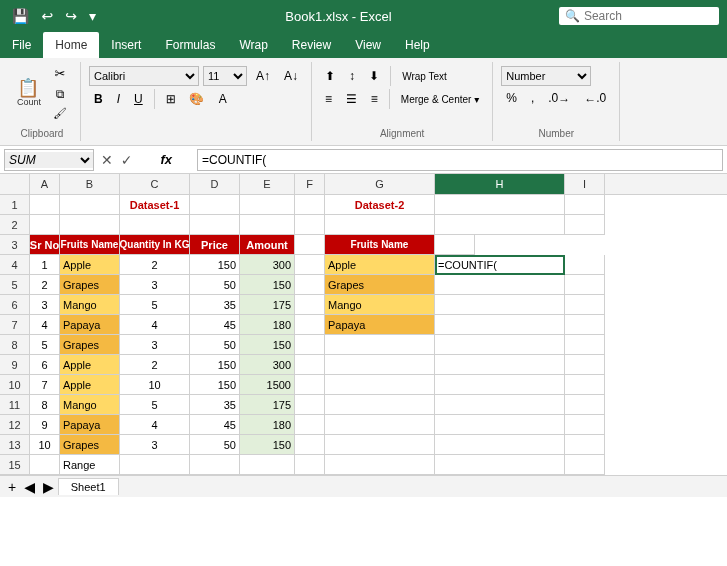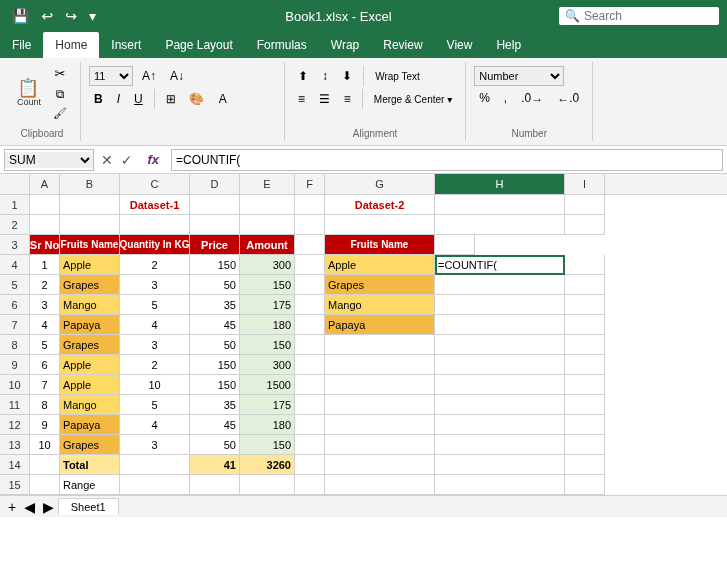--- a/index.html
+++ b/index.html
@@ -95,24 +95,24 @@
 
     
     .formula-bar {
       display: flex; align-items: center; height: 28px;
       border-bottom: 1px solid #d0d0d0; background: white; padding: 0 4px; gap: 4px;
     }
     .name-box {
       width: 90px; height: 22px; border: 1px solid #bbb; font-size: 12px;
       text-align: center; display: flex; align-items: center; justify-content: center;
     }
-    .name-box select { border: none; outline: none; font-size: 12px; width: 100%; }
+    .name-box select { border: none; outline: none; font-size: 12px; width: 100%; font-style: italic; }
     .formula-btns { display: flex; gap: 2px; align-items: center; }
     .formula-btn { background: none; border: none; cursor: pointer; font-size: 14px; color: #555; padding: 0 3px; }
-    .fx-label { font-style: italic; color: #701a75; font-size: 13px; font-weight: bold; margin: 0 8px; }
+    .fx-label { font-style: italic; color: #000000; font-size: 13px; font-weight: bold; margin: 0 21px; }
     .formula-input {
       flex: 1; height: 22px; border: 1px solid #bbb; padding: 0 4px; font-size: 12px; outline: none;
     }
 
     
     .spreadsheet-container {
       display: flex; flex-direction: column; overflow: hidden;
     }
     .sheet-area {
       display: flex; flex-direction: column; overflow: hidden;
@@ -197,21 +197,20 @@
       <span>🔍</span>
       <input type="text" style="color: rgb(85, 85, 85);" placeholder="Search">
     </div>
   </div>
 </div>
 
 <div class="ribbon-tabs">
   <div class="ribbon-tab">File</div>
   <div class="ribbon-tab active">Home</div>
   <div class="ribbon-tab">Insert</div>
-  <div class="ribbon-tab">Page Layout</div>
   <div class="ribbon-tab">Formulas</div>
   <div class="ribbon-tab">Wrap</div>
   <div class="ribbon-tab">Review</div>
   <div class="ribbon-tab">View</div>
   <div class="ribbon-tab">Help</div>
 </div>
 
 <div class="ribbon">
 
   <div class="ribbon-group">
@@ -225,20 +224,23 @@
         <button class="toolbar-btn" style="font-size:12px;">⧉</button>
         <button class="toolbar-btn" style="font-size:11px;">🖌</button>
       </div>
     </div>
     <div class="ribbon-group-label">Clipboard</div>
   </div>
 
   <div class="ribbon-group" style="min-width:200px;">
     <div style="display:flex;flex-direction:column;gap:3px;padding-top:2px;">
       <div class="font-row">
+        <select class="font-select">
+          <option>Calibri</option>
+        </select>
         <select class="font-size-select">
           <option>11</option>
         </select>
         <button class="toolbar-btn">A↑</button>
         <button class="toolbar-btn">A↓</button>
       </div>
       <div class="font-row">
         <button class="toolbar-btn" style="font-weight:bold;">B</button>
         <button class="toolbar-btn" style="font-style:italic;">I</button>
         <button class="toolbar-btn" style="text-decoration:underline;">U</button>
@@ -482,32 +484,20 @@
         <div class="cell cB bg-orange">Grapes</div>
         <div class="cell cC center">3</div>
         <div class="cell cD right">50</div>
         <div class="cell cE right bg-light-green">150</div>
         <div class="cell cF"></div>
         <div class="cell cG"></div>
         <div class="cell cH"></div>
         <div class="cell cI"></div>
       </div>
 
-      <div class="sheet-row">
-        <div class="row-header">14</div>
-        <div class="cell cA"></div>
-        <div class="cell cB font-bold" style="background:#ffe699;">Total</div>
-        <div class="cell cC"></div>
-        <div class="cell cD right font-bold" style="background:#ffe699;">41</div>
-        <div class="cell cE right font-bold" style="background:#ffe699;">3260</div>
-        <div class="cell cF"></div>
-        <div class="cell cG"></div>
-        <div class="cell cH"></div>
-        <div class="cell cI"></div>
-      </div>
 
       <div class="sheet-row">
         <div class="row-header">15</div>
         <div class="cell cA"></div>
         <div class="cell cB">Range</div>
         <div class="cell cC"></div>
         <div class="cell cD"></div>
         <div class="cell cE"></div>
         <div class="cell cF"></div>
         <div class="cell cG"></div>

